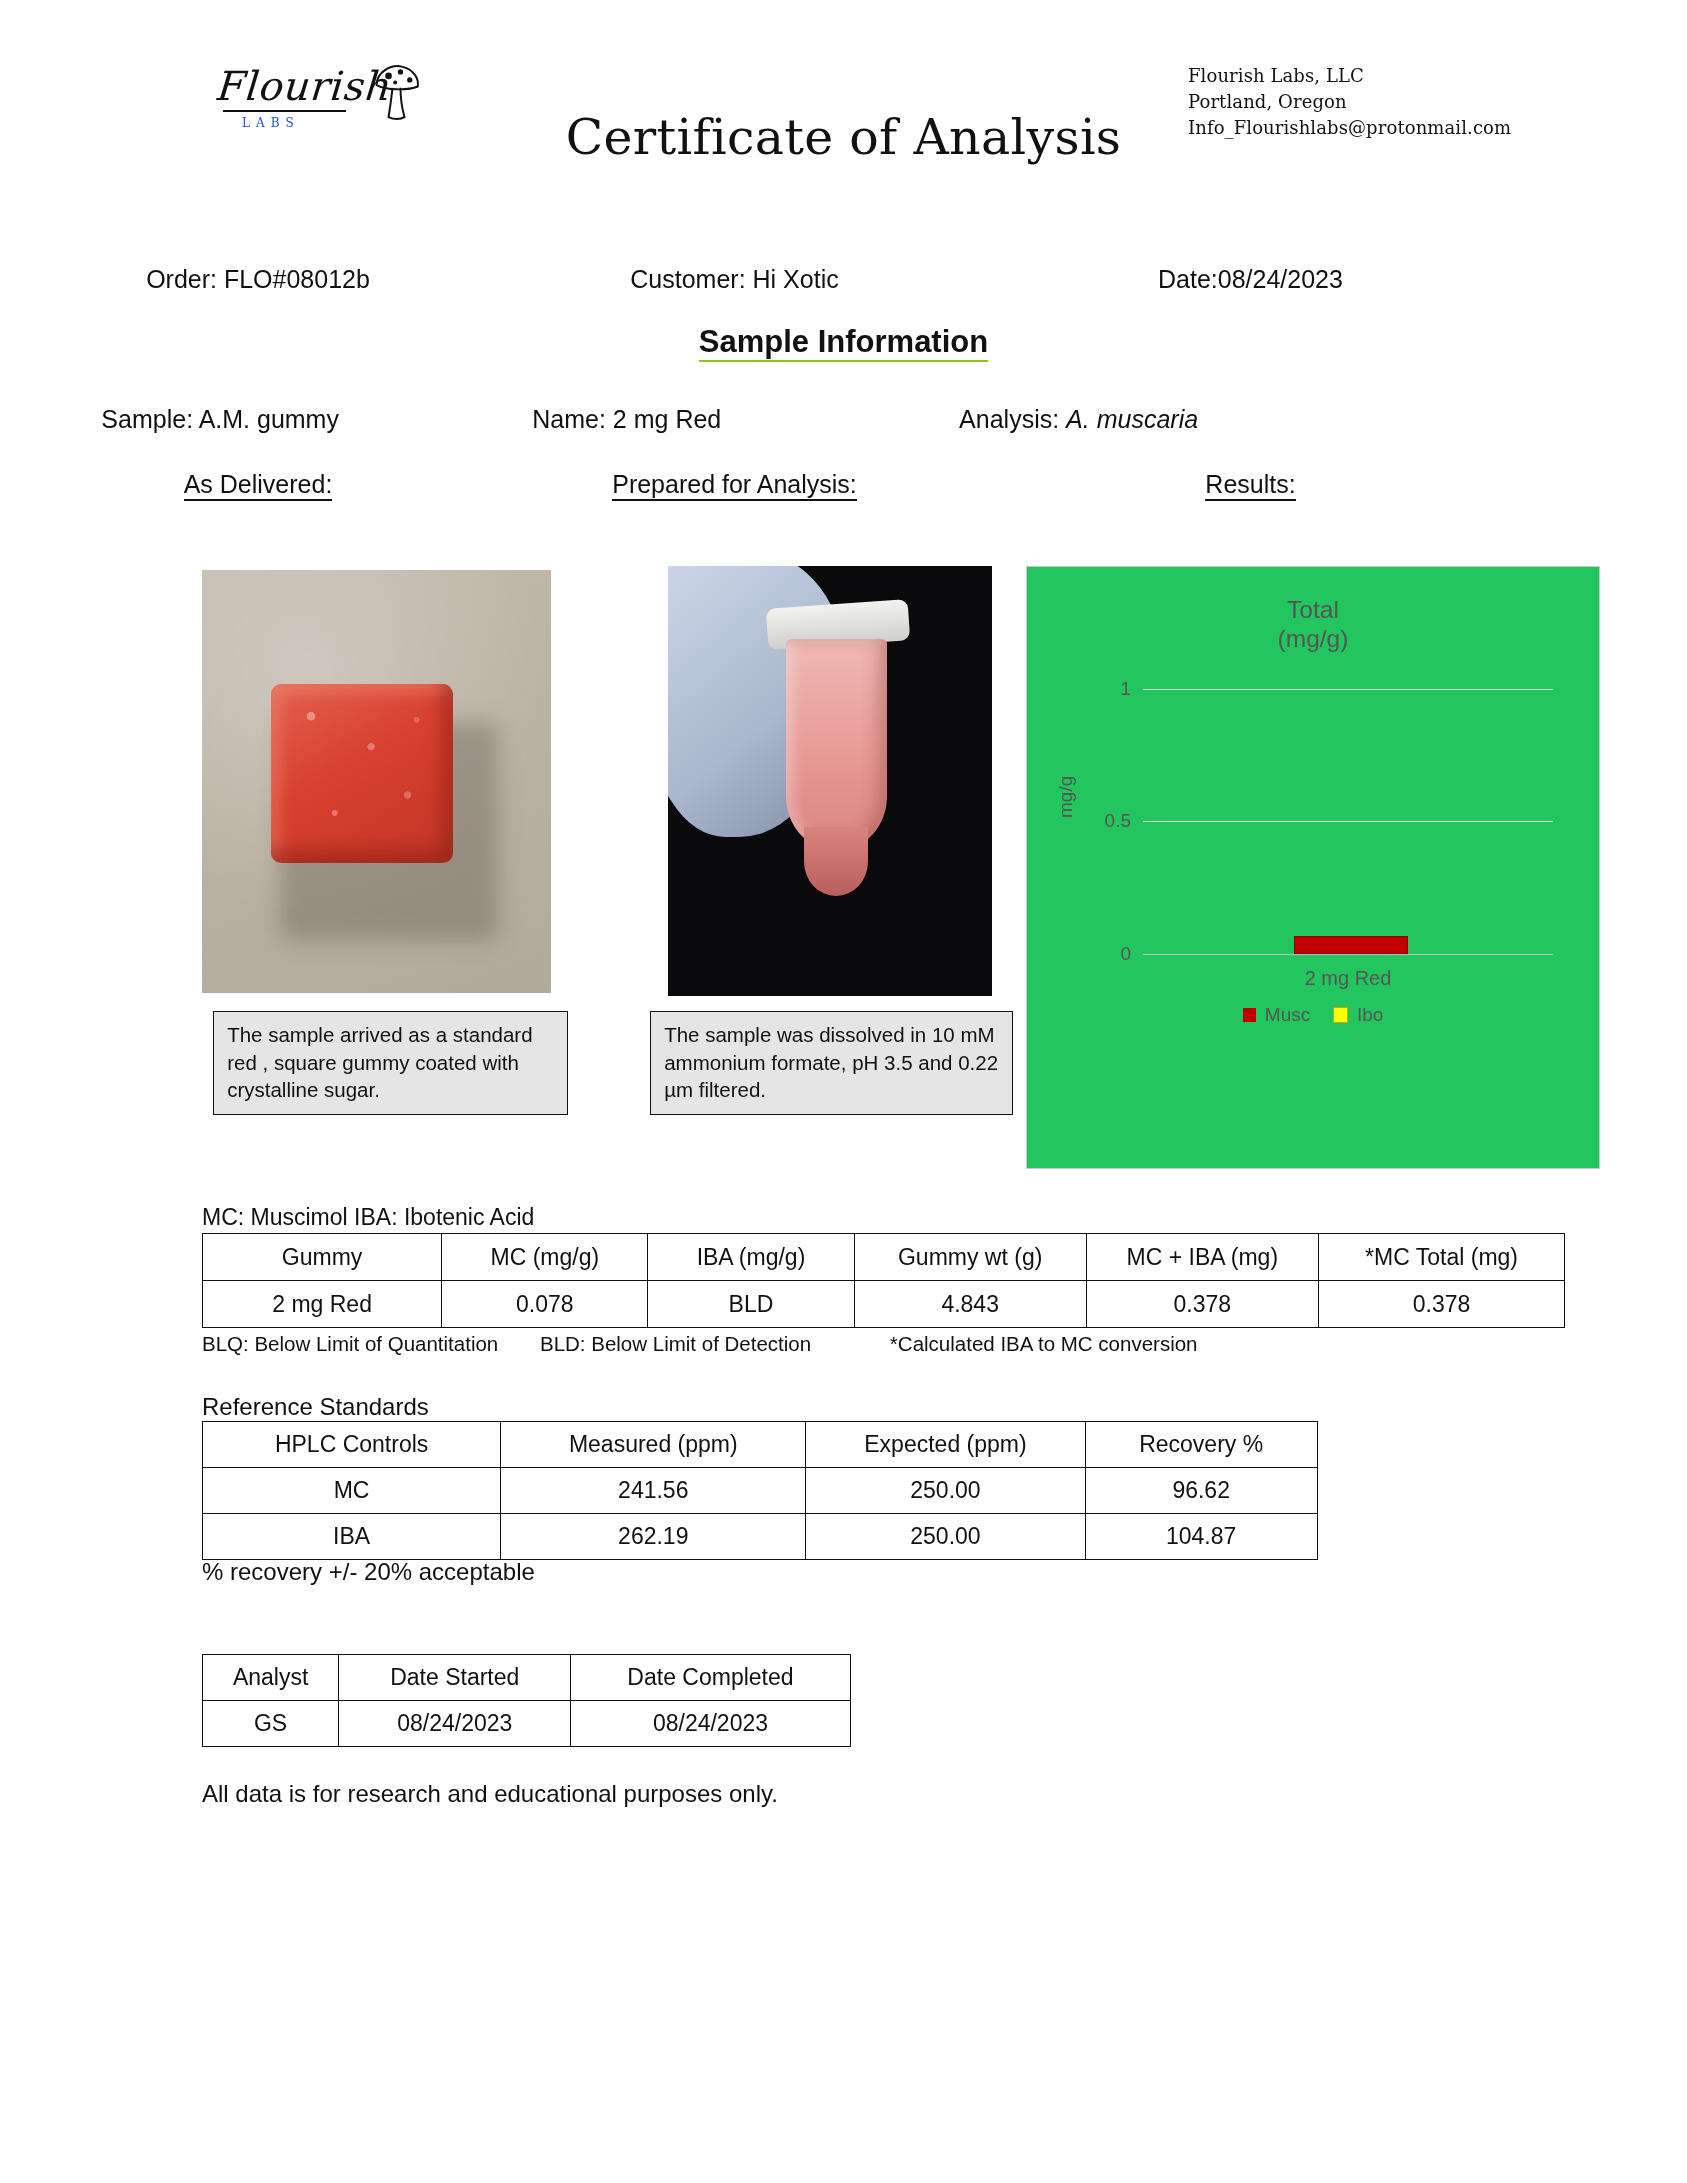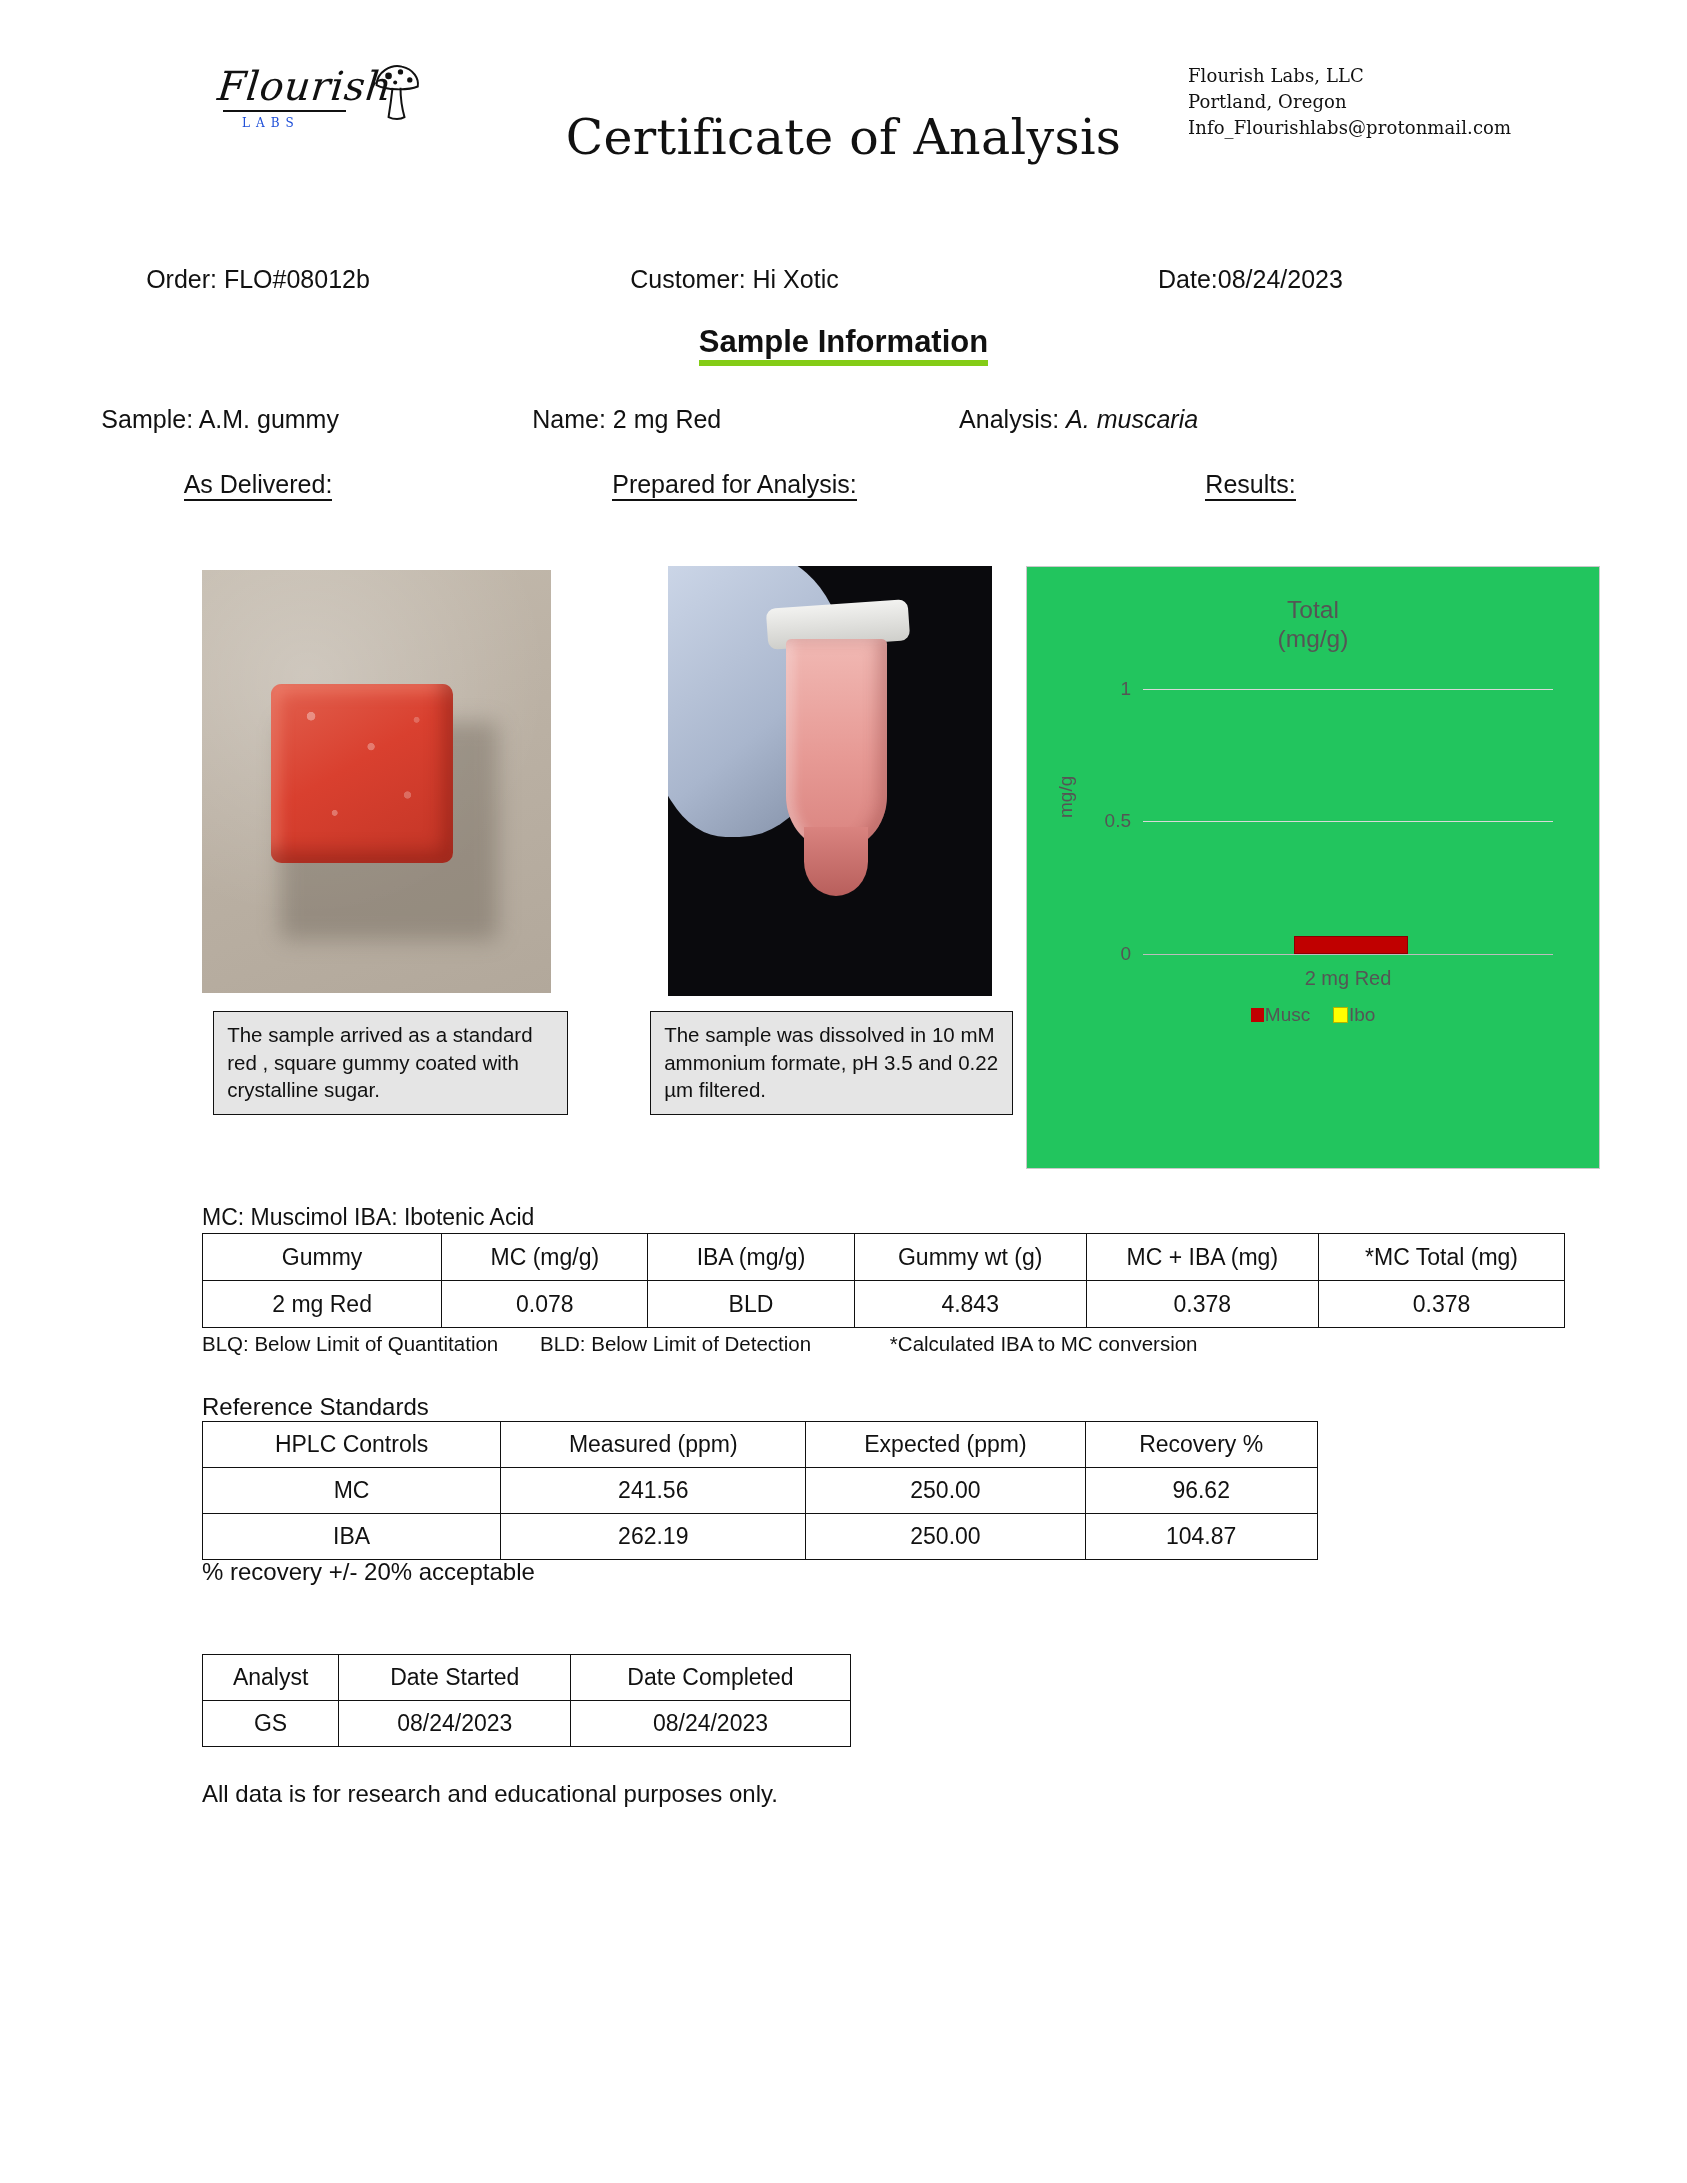--- a/index.html
+++ b/index.html
@@ -102,21 +102,21 @@
     position: absolute;
     top: 324px;
     left: 0;
     width: 1687px;
     text-align: center;
     font-size: 31px;
     font-weight: bold;
     color: #111;
   }
   .section-title span {
-    border-bottom: 6px solid #84cc16;
+    border-bottom: 2px solid #84cc16;
     padding-bottom: 1.3px;
   }
 
   .sample-row {
     position: absolute;
     top: 405px;
     left: 0;
     width: 1344px;
     display: flex;
   }
@@ -334,21 +334,21 @@
     position: absolute;
     left: 0;
     top: 437px;
     width: 572px;
     display: flex;
     justify-content: center;
     gap: 22.5px;
     font-size: 19px;
     color: #555;
   }
-  .legend .item { display: flex; align-items: center; gap: 1px; }
+  .legend .item { display: flex; align-items: center; gap: 9px; }
   .swatch { width: 13.2px; height: 13.2px; display: inline-block; }
   .sw-musc { background: #c00000; }
   .sw-ibo { background: #ffff00; border: 0.7px solid #b3b300; }
 
   
   .note-mc {
     position: absolute;
     left: 202px;
     top: 1204px;
     font-size: 23px;

